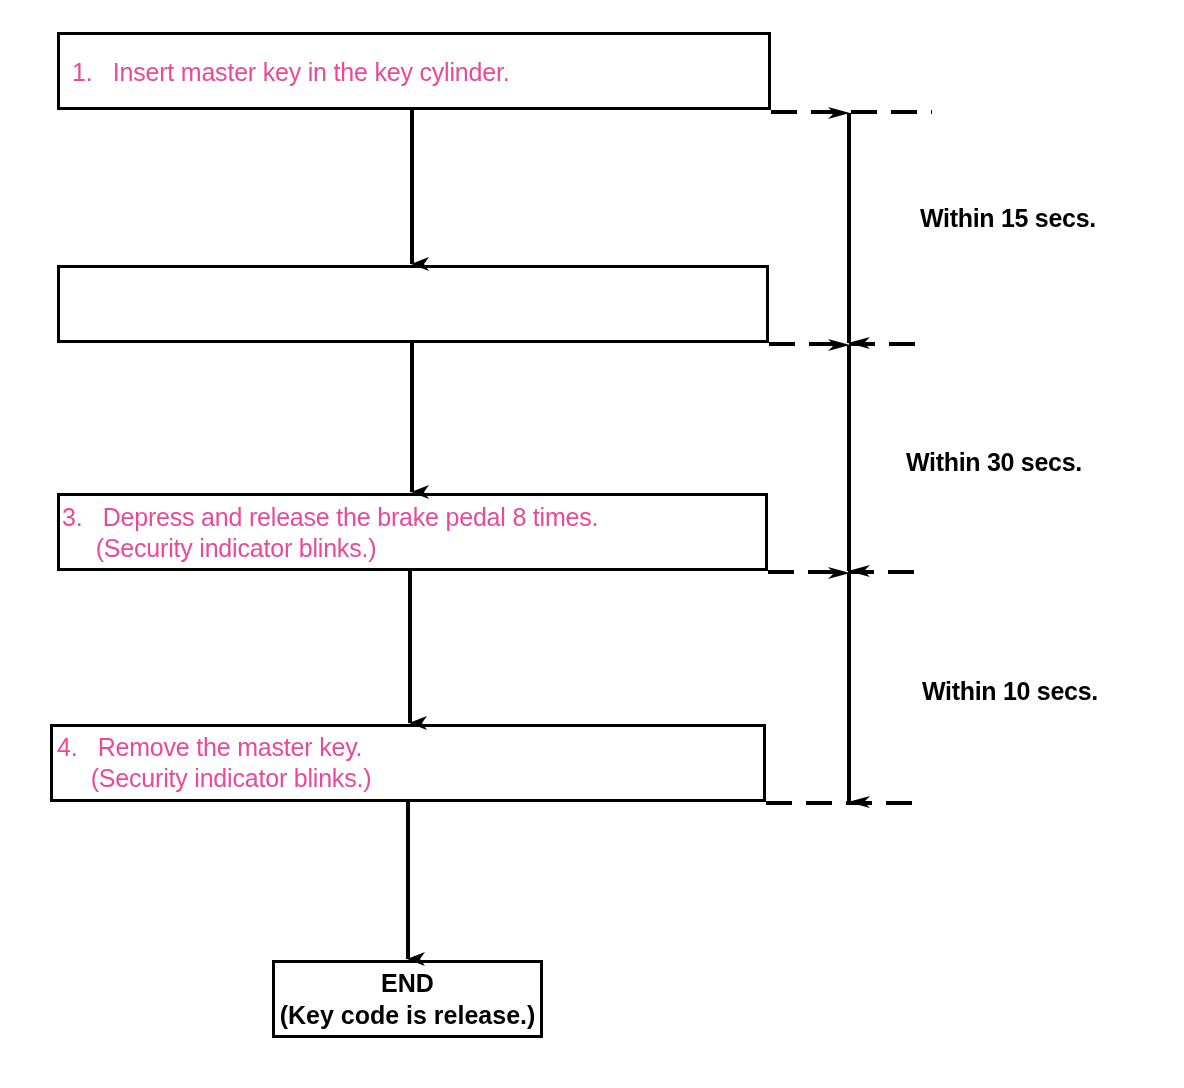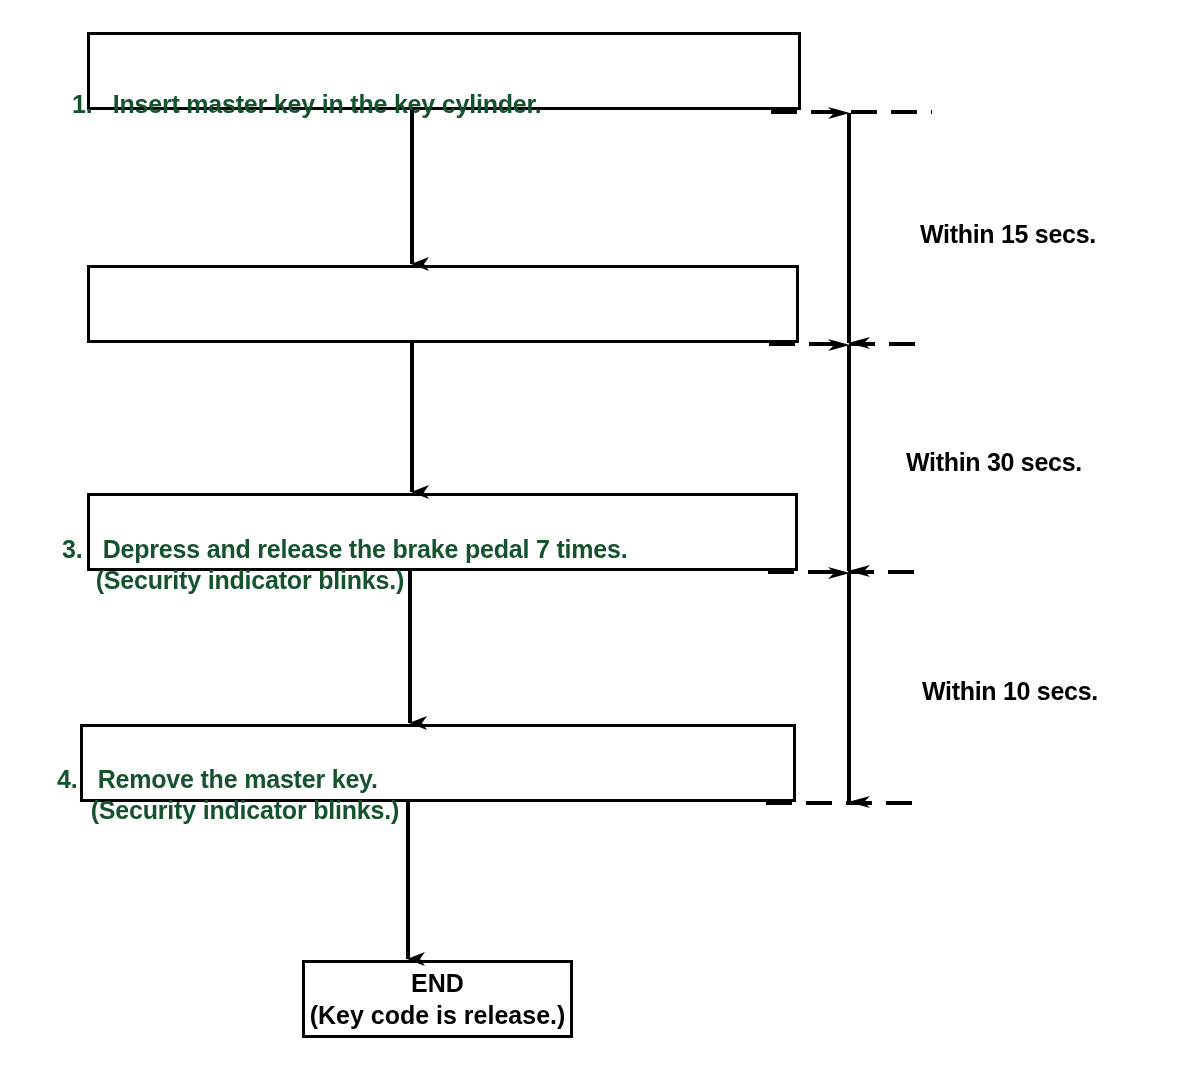--- a/index.html
+++ b/index.html
@@ -14,31 +14,29 @@
     height: 1088px;
     background: #ffffff;
     font-family: "Liberation Sans", sans-serif;
     overflow: hidden;
   }
   .proc-box {
     position: absolute;
     box-sizing: border-box;
     border: 3px solid #000000;
     background: #ffffff;
-    margin-left: 30px;
   }
   .proc-text {
     position: absolute;
-    color: #14532d;
+    color: #ec4899;
     font-size: 25px;
-    font-weight: 700;
+    font-weight: 400;
     letter-spacing: -0.2px;
     line-height: 34px;
     white-space: pre;
-    margin-top: 32px;
   }
   .end-text {
     position: absolute;
     color: #000000;
     font-size: 25px;
     font-weight: 700;
     line-height: 34px;
     text-align: center;
     white-space: pre;
     width: 100%;
@@ -65,33 +63,33 @@
 <body>
 
 <div id="canvas">
 
   <div class="proc-box" style="left:57px; top:32px; width:714px; height:78px;"></div>
   <div class="proc-text" style="left:72px; top:55px;">1.   Insert master key in the key cylinder.</div>
 
   <div class="proc-box" style="left:57px; top:265px; width:712px; height:78px;"></div>
 
   <div class="proc-box" style="left:57px; top:493px; width:711px; height:78px;"></div>
-  <div class="proc-text" style="left:62px; top:500px;">3.   Depress and release the brake pedal 7 times.</div>
+  <div class="proc-text" style="left:62px; top:500px;">3.   Depress and release the brake pedal 8 times.</div>
   <div class="proc-text" style="left:62px; top:531px;">     (Security indicator blinks.)</div>
 
   <div class="proc-box" style="left:50px; top:724px; width:716px; height:78px;"></div>
   <div class="proc-text" style="left:57px; top:730px;">4.   Remove the master key.</div>
   <div class="proc-text" style="left:57px; top:761px;">     (Security indicator blinks.)</div>
 
   <div class="proc-box" style="left:272px; top:960px; width:271px; height:78px;">
     <div class="end-text" style="top:3px;">END</div>
     <div class="end-text" style="top:35px;">(Key code is release.)</div>
   </div>
 
-  <div class="timing-label" style="left:920px; top:220px;text-align:right;">Within 15 secs.</div>
+  <div class="timing-label" style="left:920px; top:204px;text-align:right;">Within 15 secs.</div>
   <div class="timing-label" style="left:906px; top:448px;">Within 30 secs.</div>
   <div class="timing-label" style="left:906px; top:677px;margin-left:16px;">Within 10 secs.</div>
 
   <svg class="overlay" viewBox="0 0 1184 1088" xmlns="http://www.w3.org/2000/svg">
     <defs>
       <marker id="flowhead" markerWidth="16" markerHeight="18" refX="8" refY="17" orient="auto" markerUnits="userSpaceOnUse">
         <path d="M1,0 L8,18 L15,0 L8,5 Z" fill="#000000"></path>
       </marker>
       <marker id="dimdown" markerWidth="14" markerHeight="22" refX="7" refY="21" orient="auto" markerUnits="userSpaceOnUse">
         <path d="M1,0 L7,22 L13,0 L7,6 Z" fill="#000000"></path>

